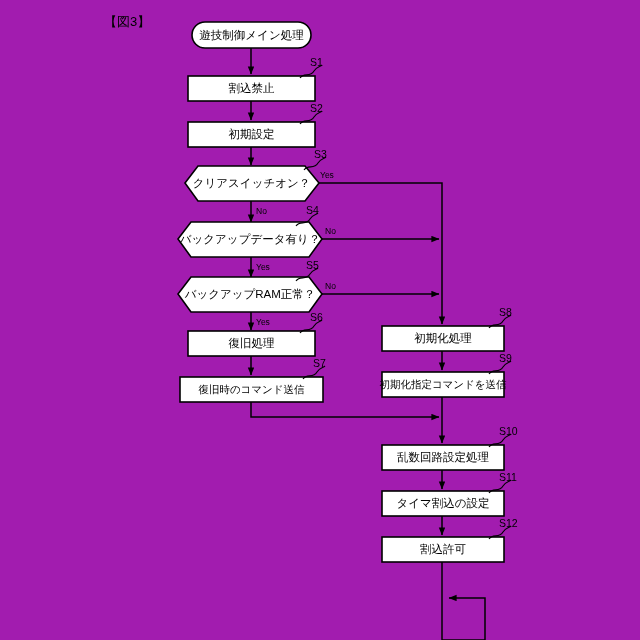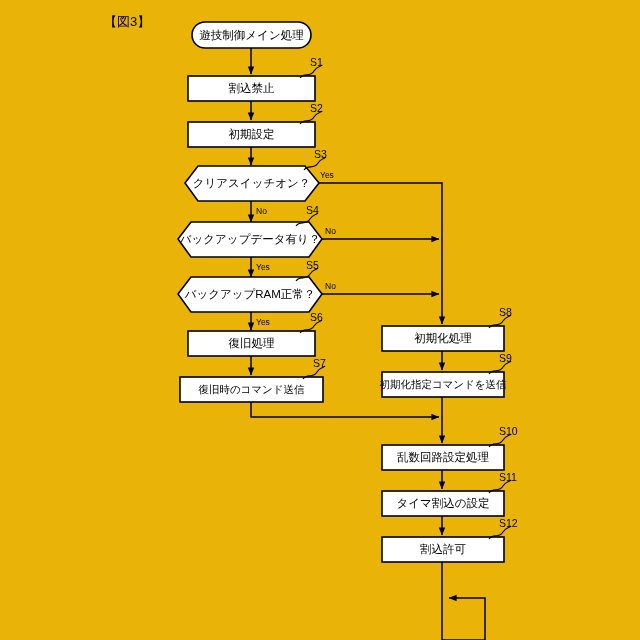--- a/index.html
+++ b/index.html
@@ -7,21 +7,21 @@
     padding: 0;
     background: #ffffff;
   }
   body {
     font-family: "Liberation Sans", "DejaVu Sans", sans-serif;
   }
   #figure-root {
     position: relative;
     width: 640px;
     height: 640px;
-    background: #eab308;
+    background: #a21caf;
     overflow: hidden;
   }
   #flow-svg {
     position: absolute;
     left: 0;
     top: 0;
   }
   .fig-label {
     position: absolute;
     left: 104px;

